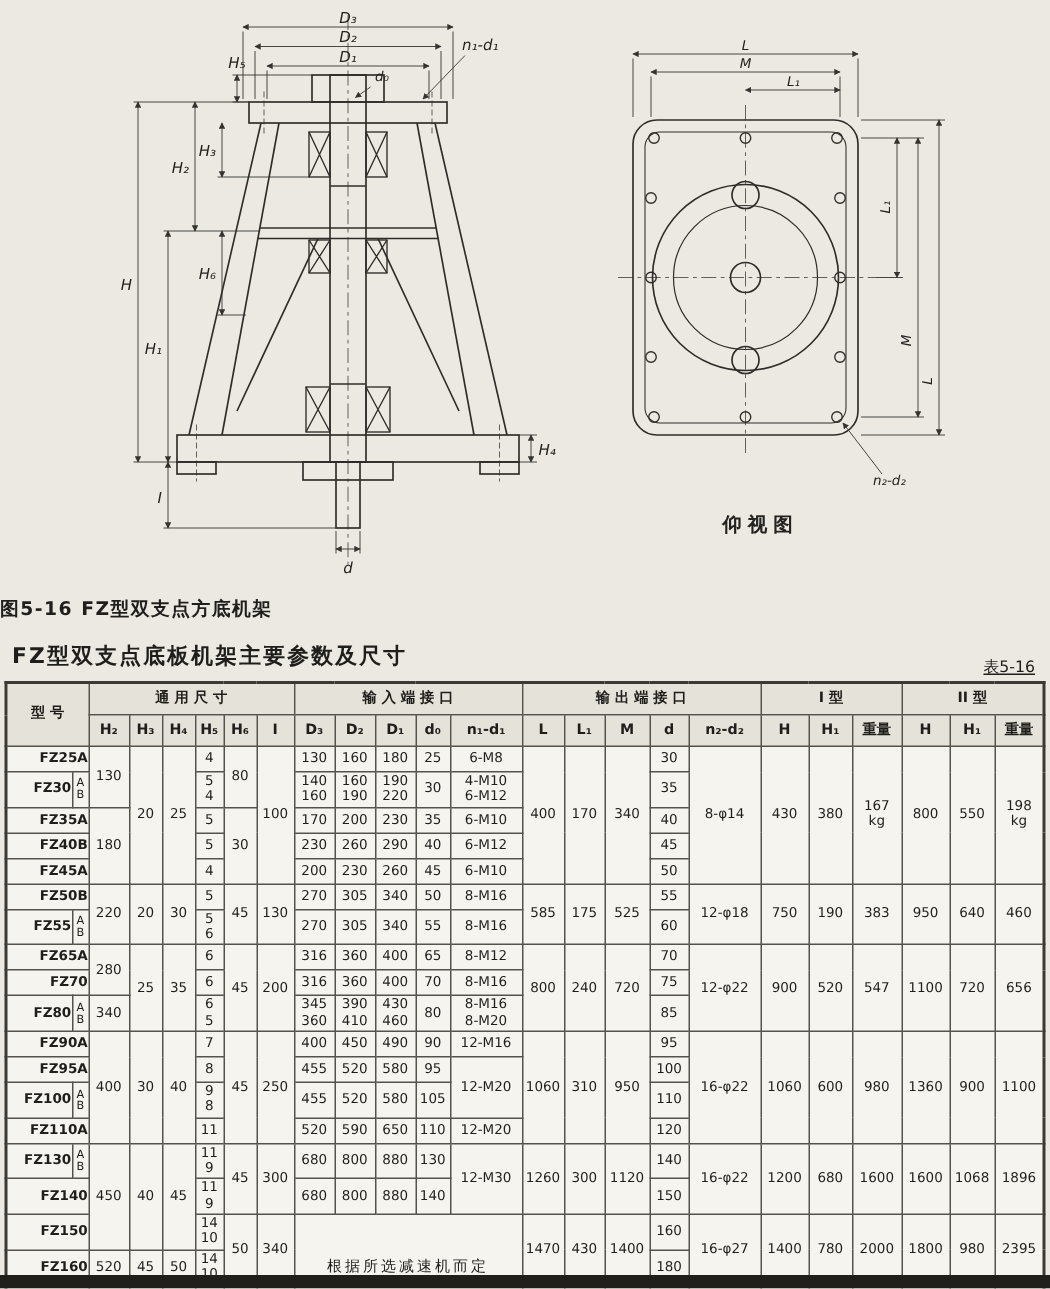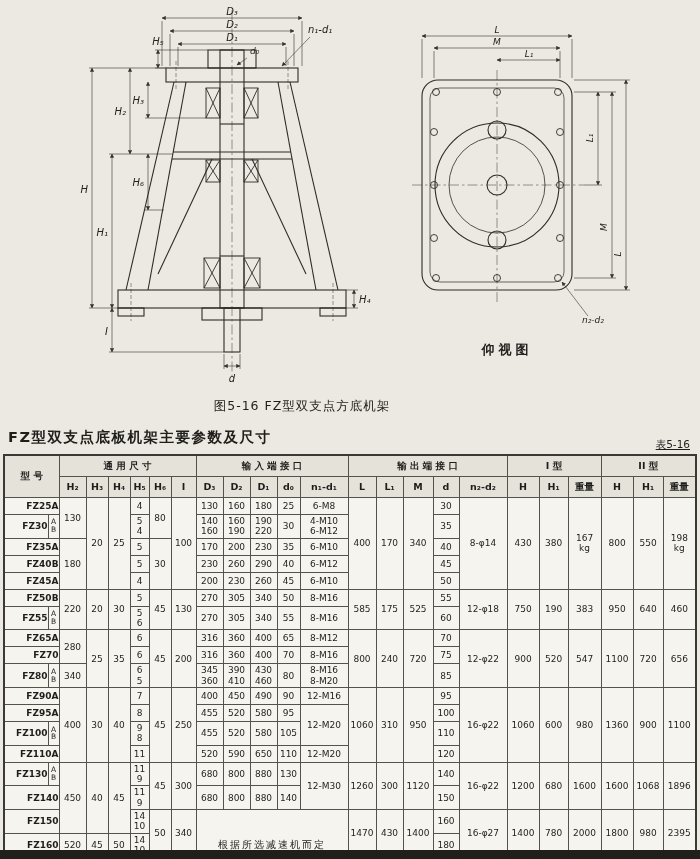--- a/index.html
+++ b/index.html
@@ -8,21 +8,21 @@
     background:#ece9e2;
     font-family:"DejaVu Sans", sans-serif;
     color:#1f1e1b;
     position:relative;
     overflow:hidden;
   }
   #page{position:absolute;inset:0;}
   .svgfig{position:absolute;}
   #fig-caption{
     position:absolute;top:398px;left:0;width:540px;
-    text-align:center;font-size:12.5px;font-weight:normal;letter-spacing:1px;margin-left:32px;
+    font-size:12.5px;font-weight:bold;letter-spacing:1px;
   }
   #section-bar{
     position:absolute;top:428px;left:8px;right:8px;height:24px;
   }
   #section-title{
     position:absolute;left:0;top:0;
     font-size:14.5px;font-weight:bold;letter-spacing:1.5px;text-align:right;
   }
   #table-label{
     position:absolute;right:2px;bottom:0;

